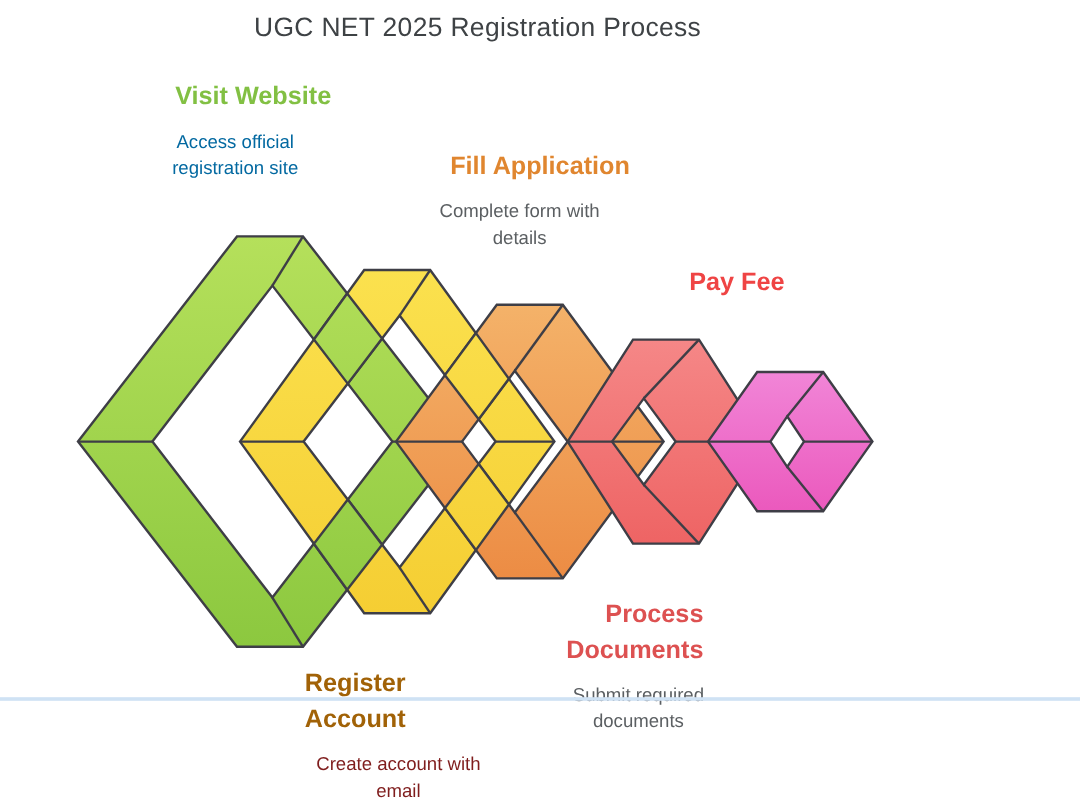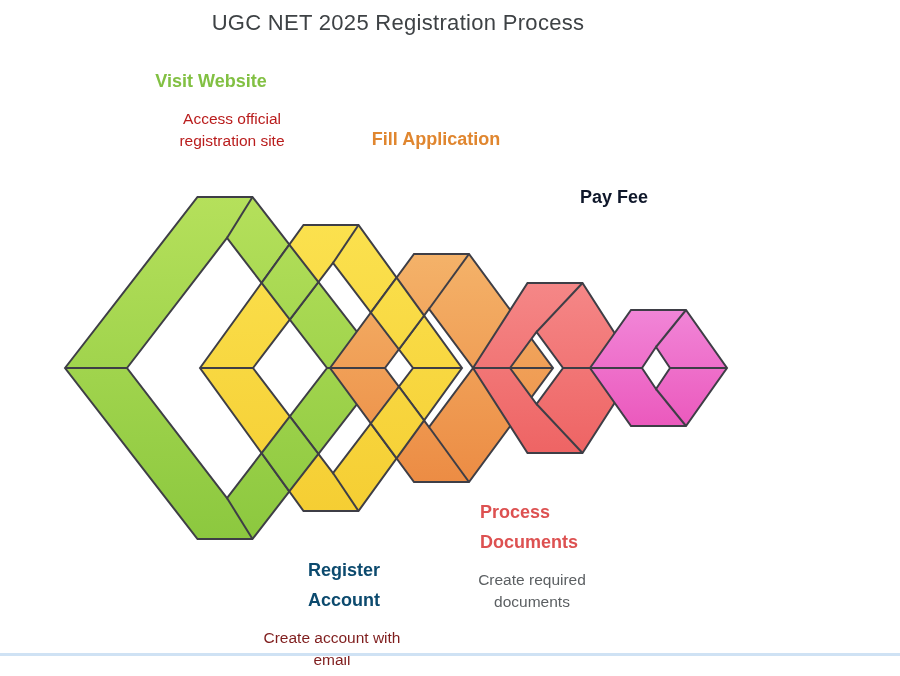--- a/index.html
+++ b/index.html
@@ -1,39 +1,39 @@
 <!DOCTYPE html>
 <html><head>
 <meta charset="utf-8">
 <style>
   html,body{margin:0;padding:0;}
   body{
     width:900px;height:676px;position:relative;overflow:hidden;
     background:#ffffff;
     font-family:"Liberation Sans", sans-serif;
   }
-  #canvas{position:absolute;left:0;top:0;width:900px;height:656px;}
+  #canvas{position:absolute;left:0;top:0;width:900px;height:584px;}
   svg{position:absolute;left:0;top:0;}
   .page-title{
     position:absolute;left:398px;top:10px;transform:translateX(-50%);
     font-size:22px;font-weight:500;letter-spacing:.3px;white-space:nowrap;
   }
   .step-title{
     position:absolute;transform:translateX(-50%);
-    font-size:18px;font-weight:700;text-align:left;
+    font-size:21px;font-weight:700;text-align:right;
     line-height:30px;white-space:pre-line;
   }
   .step-desc{
     position:absolute;transform:translateX(-50%);
     font-size:15.5px;font-weight:400;text-align:center;
     line-height:21.5px;white-space:pre-line;
   }
   .t0{left:211px;top:66px}  .d0{left:196px;top:108px}
   .t1{left:296px;top:555px} .d1{left:332px;top:627px}
-  .t2{left:436px;top:124px} .d2{left:433px;top:166px}
+  .t2{left:450px;top:124px} .d2{left:433px;top:166px}
   .t3{left:529px;top:497px} .d3{left:532px;top:569px}
   .t4{left:614px;top:182px} .d4{left:648px;top:224px}
   .bottom-bar{
     position:absolute;left:0;bottom:0;width:900px;height:3px;
   }
 </style>
 </head>
 <body>
 
 <div id="canvas">
@@ -100,31 +100,33 @@
           <line x1="686" y1="310" x2="656" y2="347" stroke="#3e3e46" stroke-width="2"></line>
           <line x1="670" y1="368" x2="727" y2="368" stroke="#3e3e46" stroke-width="2"></line>
           <line x1="686" y1="426" x2="656" y2="389" stroke="#3e3e46" stroke-width="2"></line>
     </g>
       </svg>
     </div>
 
   <div class="page-title" style="color: rgb(62, 66, 69);">UGC NET 2025 Registration Process</div>
 
   <div class="step-title t0" style="color: rgb(130, 192, 67);">Visit Website</div>
-  <div class="step-desc  d0" style="color: #b91c1c; margin-left: 36px;">Access official
+  <div class="step-desc  d0" style="color: #0369a1;">Access official
 registration site</div>
 
-  <div class="step-title t1" style="color: #0c4a6e; margin-left: 48px;">Register
+  <div class="step-title t1" style="color: #a16207;">Register
 Account</div>
   <div class="step-desc  d1" style="color: #7f1d1d;">Create account with
 email</div>
 
   <div class="step-title t2" style="color: rgb(224, 134, 47);">Fill Application</div>
+  <div class="step-desc  d2" style="color: rgb(91, 95, 98);">Complete form with
+details</div>
 
   <div class="step-title t3" style="color: rgb(221, 81, 81);">Process
 Documents</div>
-  <div class="step-desc  d3" style="color: rgb(91, 95, 98);">Create required
+  <div class="step-desc  d3" style="color: rgb(91, 95, 98);">Submit required
 documents</div>
 
-  <div class="step-title t4" style="color: #0f172a;">Pay Fee</div>
+  <div class="step-title t4" style="color: #ef4444; margin-top: 39px;">Pay Fee</div>
 
   <div class="bottom-bar" style="background: rgb(207, 226, 244);"></div>
 </div>
 
 </body></html>

